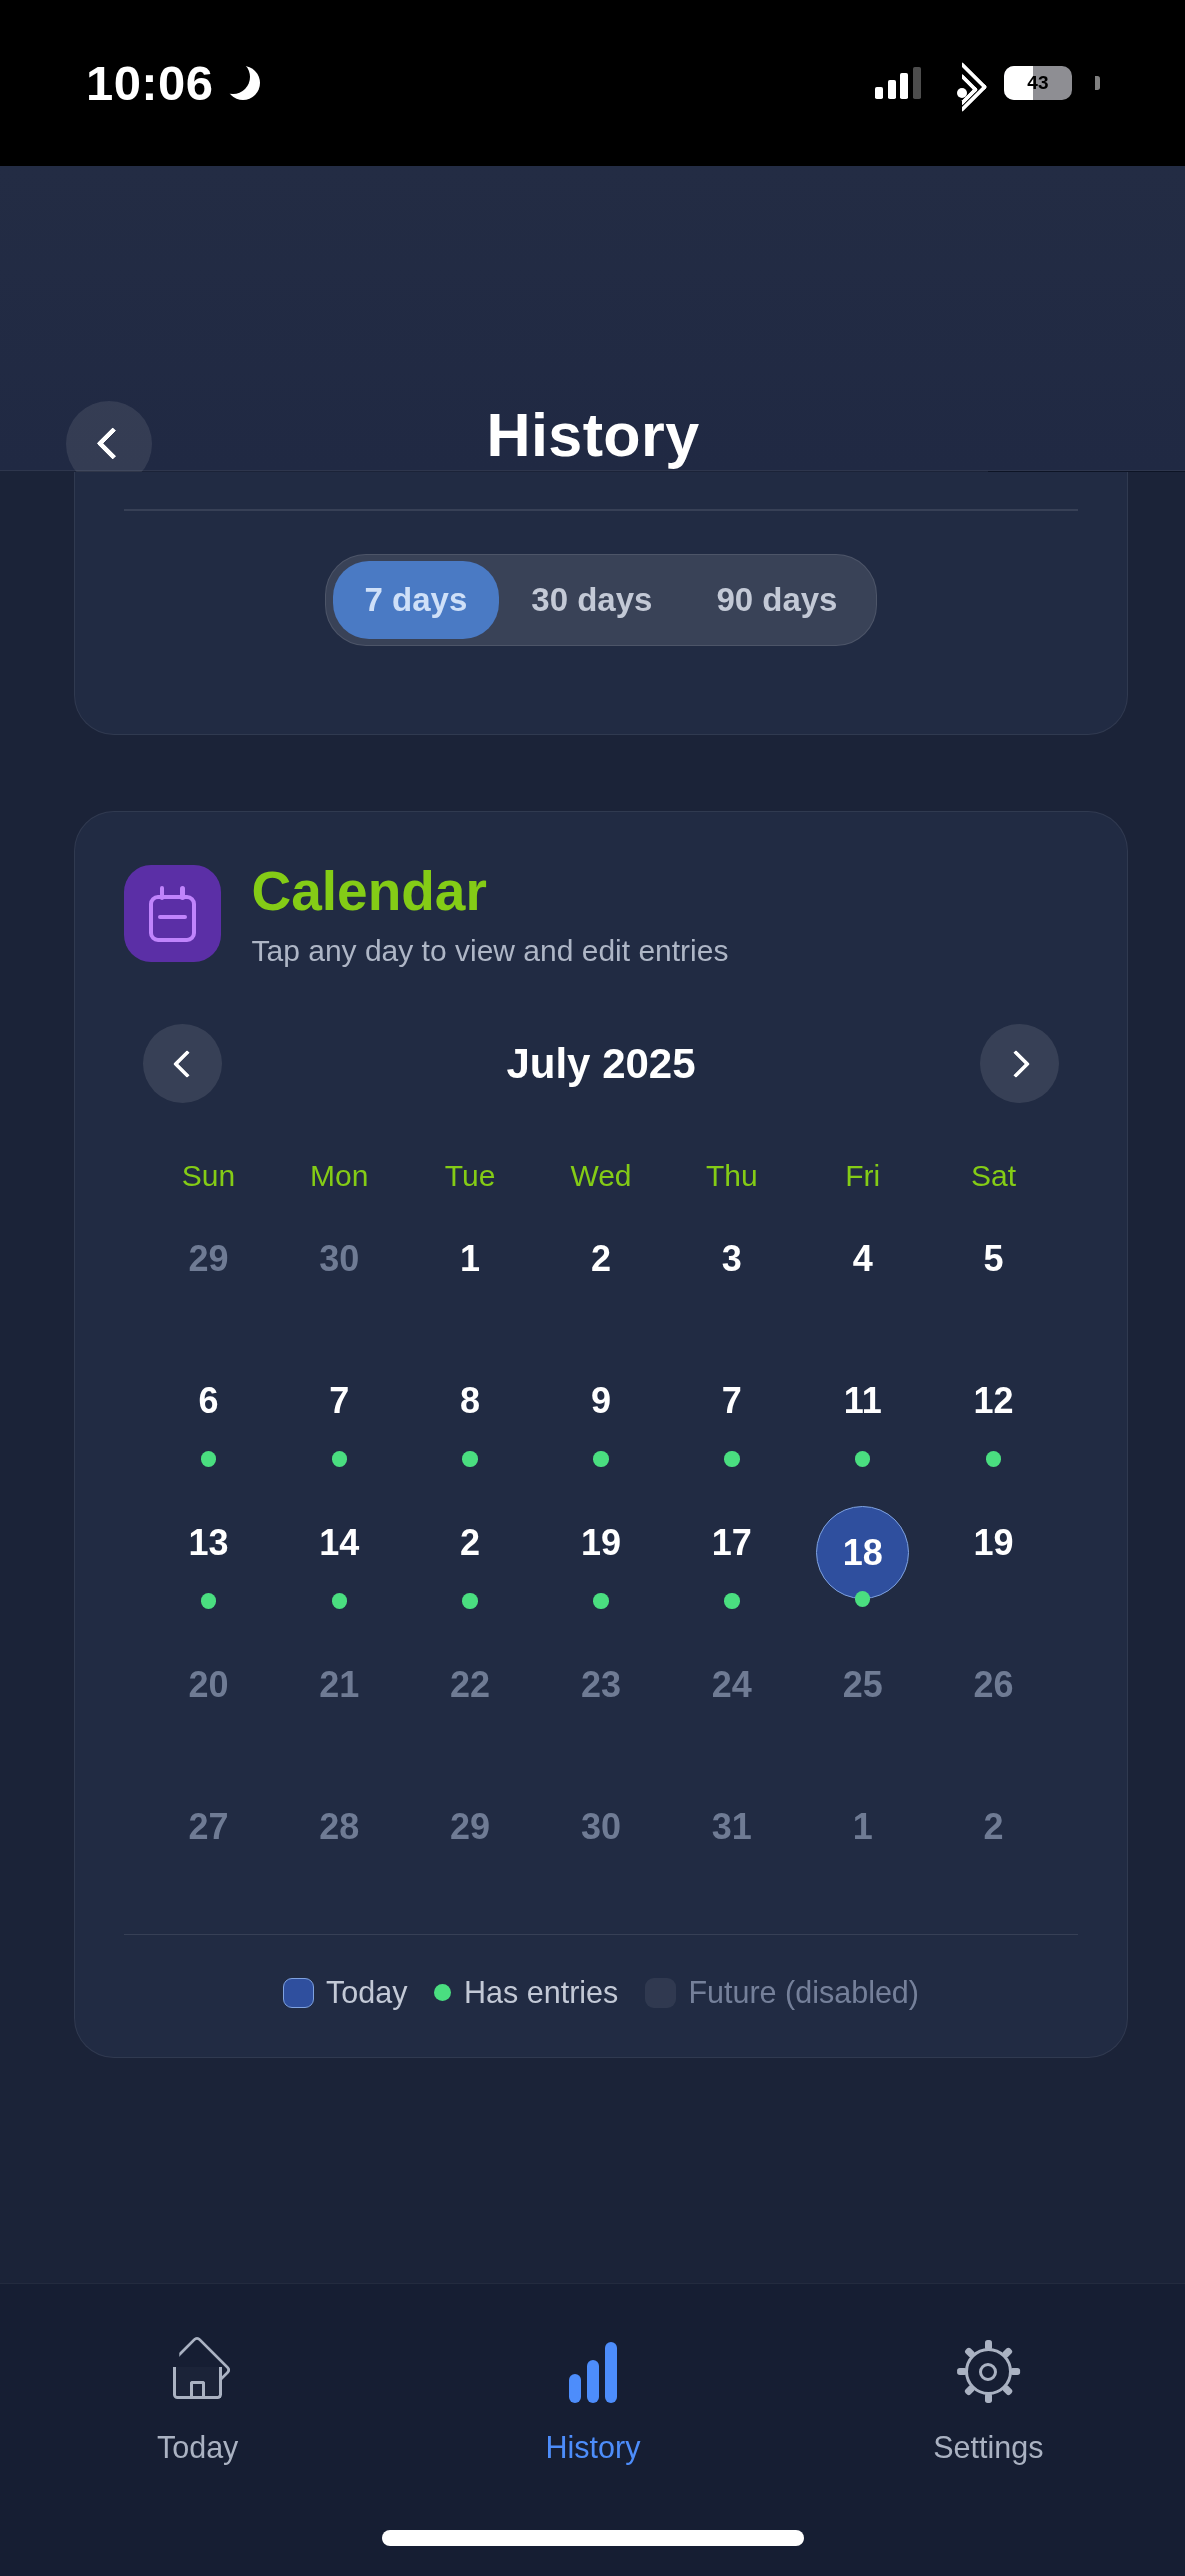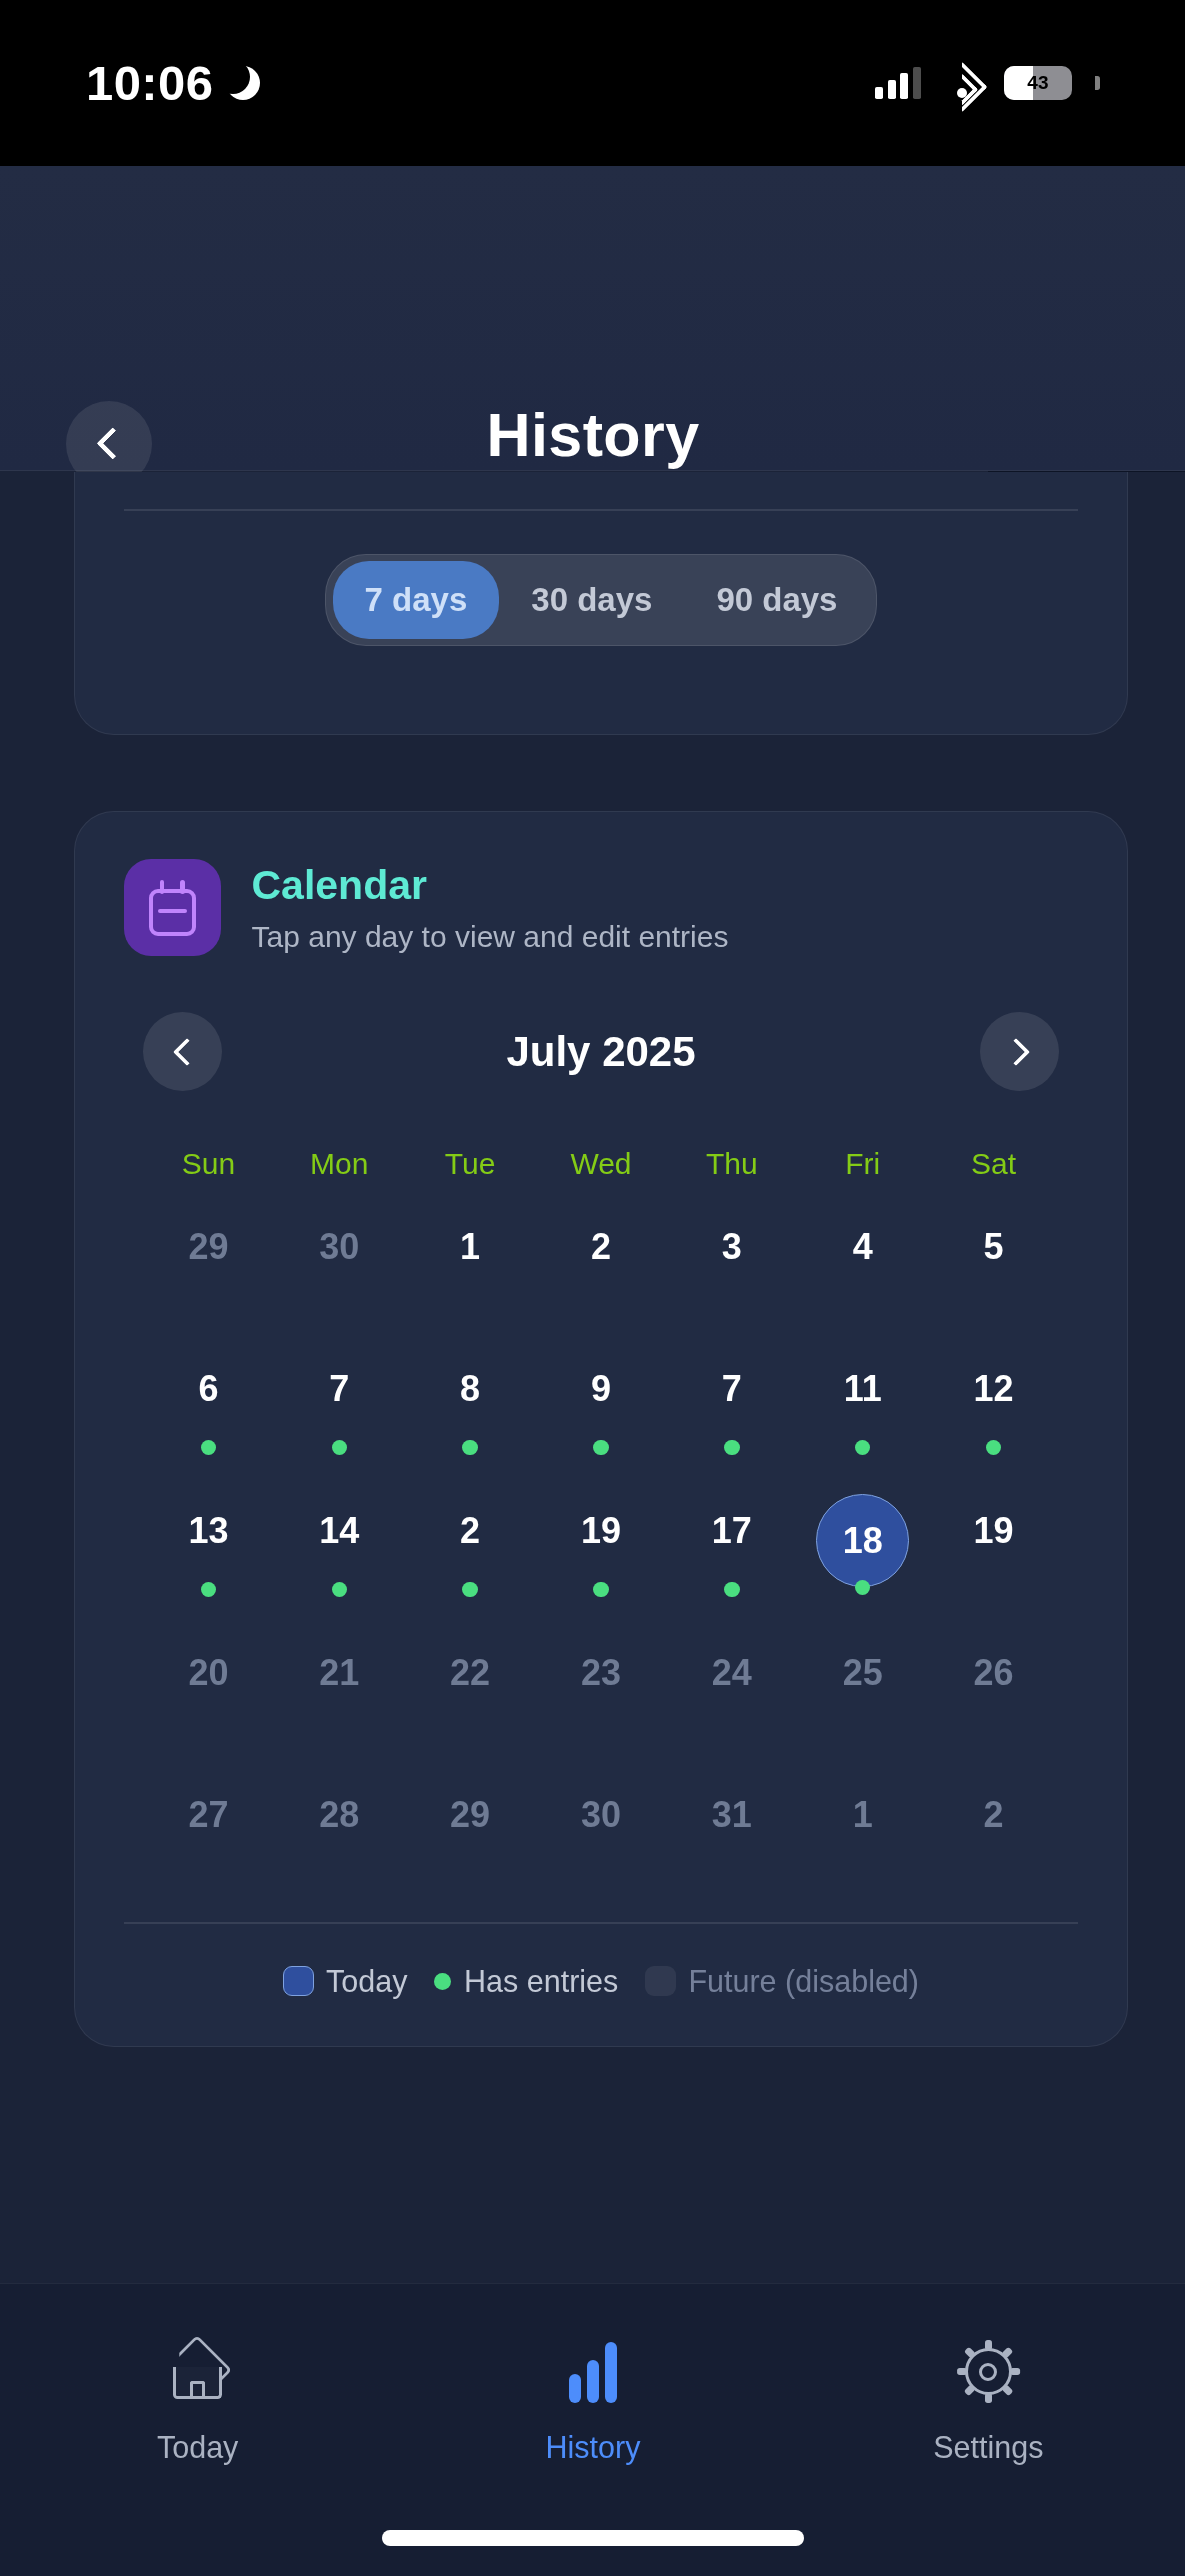--- a/index.html
+++ b/index.html
@@ -121,21 +121,21 @@
   }
   .cal-glyph .t1,.cal-glyph .t2{
     position:absolute; top:0; width:4.5px; height:14.4px; background:#c084fc; border-radius:2.7px;
   }
   .cal-glyph .t1{ left:10.8px; } .cal-glyph .t2{ left:31px; }
   .cal-glyph .ln{
     position:absolute; left:9px; top:29px; width:29px; height:4.5px;
     background:#c084fc; border-radius:2.7px;
   }
   .cal-h-txt{ display:flex; flex-direction:column; gap:10.8px; }
-  .cal-title{ color:#5eead4; font-size:41px; font-weight:700; }
+  .cal-title{ color:#84cc16; font-size:55px; font-weight:700; }
   .cal-sub{ color:#aeb6c6; font-size:30px; }
 
   .month-nav{
     display:flex; align-items:center; justify-content:space-between;
     padding:56px 68px 0 68px;
   }
   .nav-btn{
     width:79px; height:79px; border-radius:50%; background:rgba(255,255,255,.10);
     display:flex; align-items:center; justify-content:center;
   }

